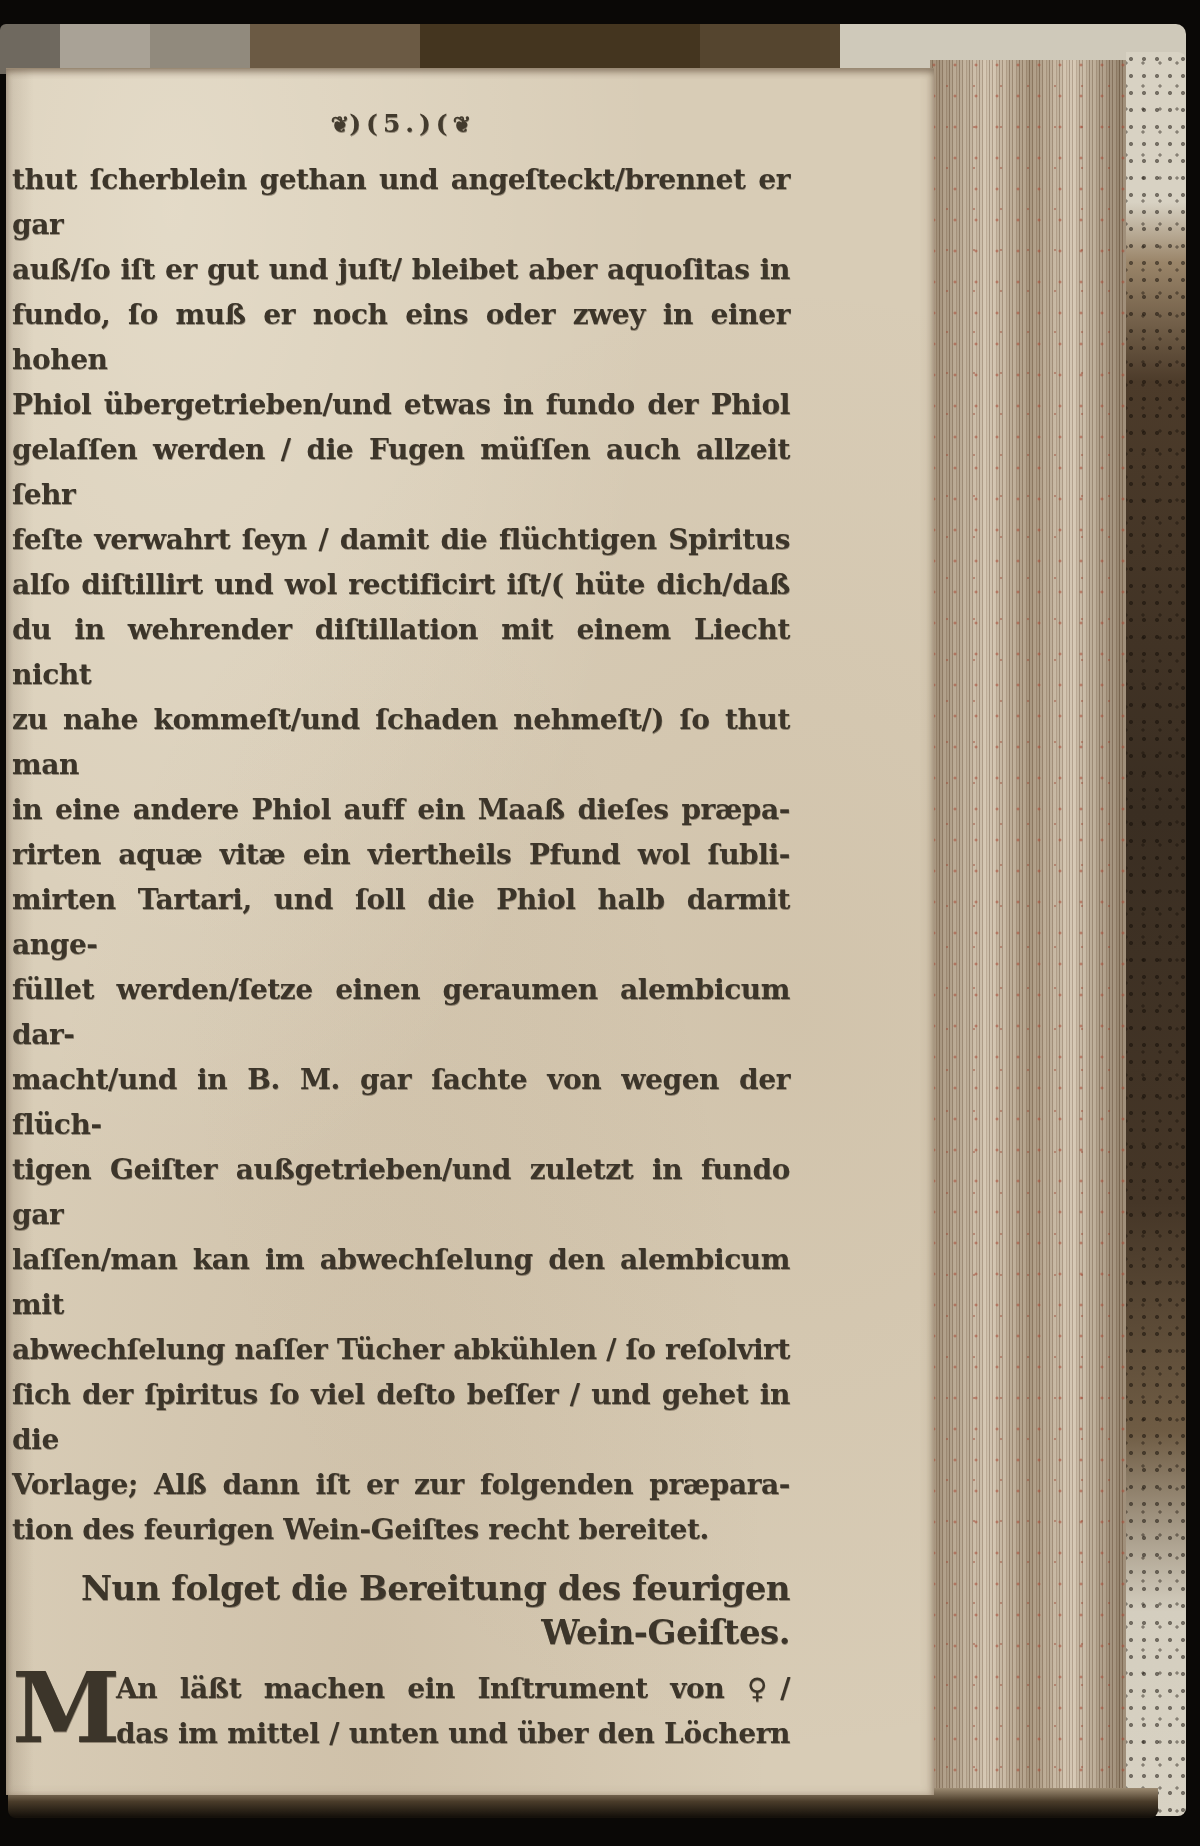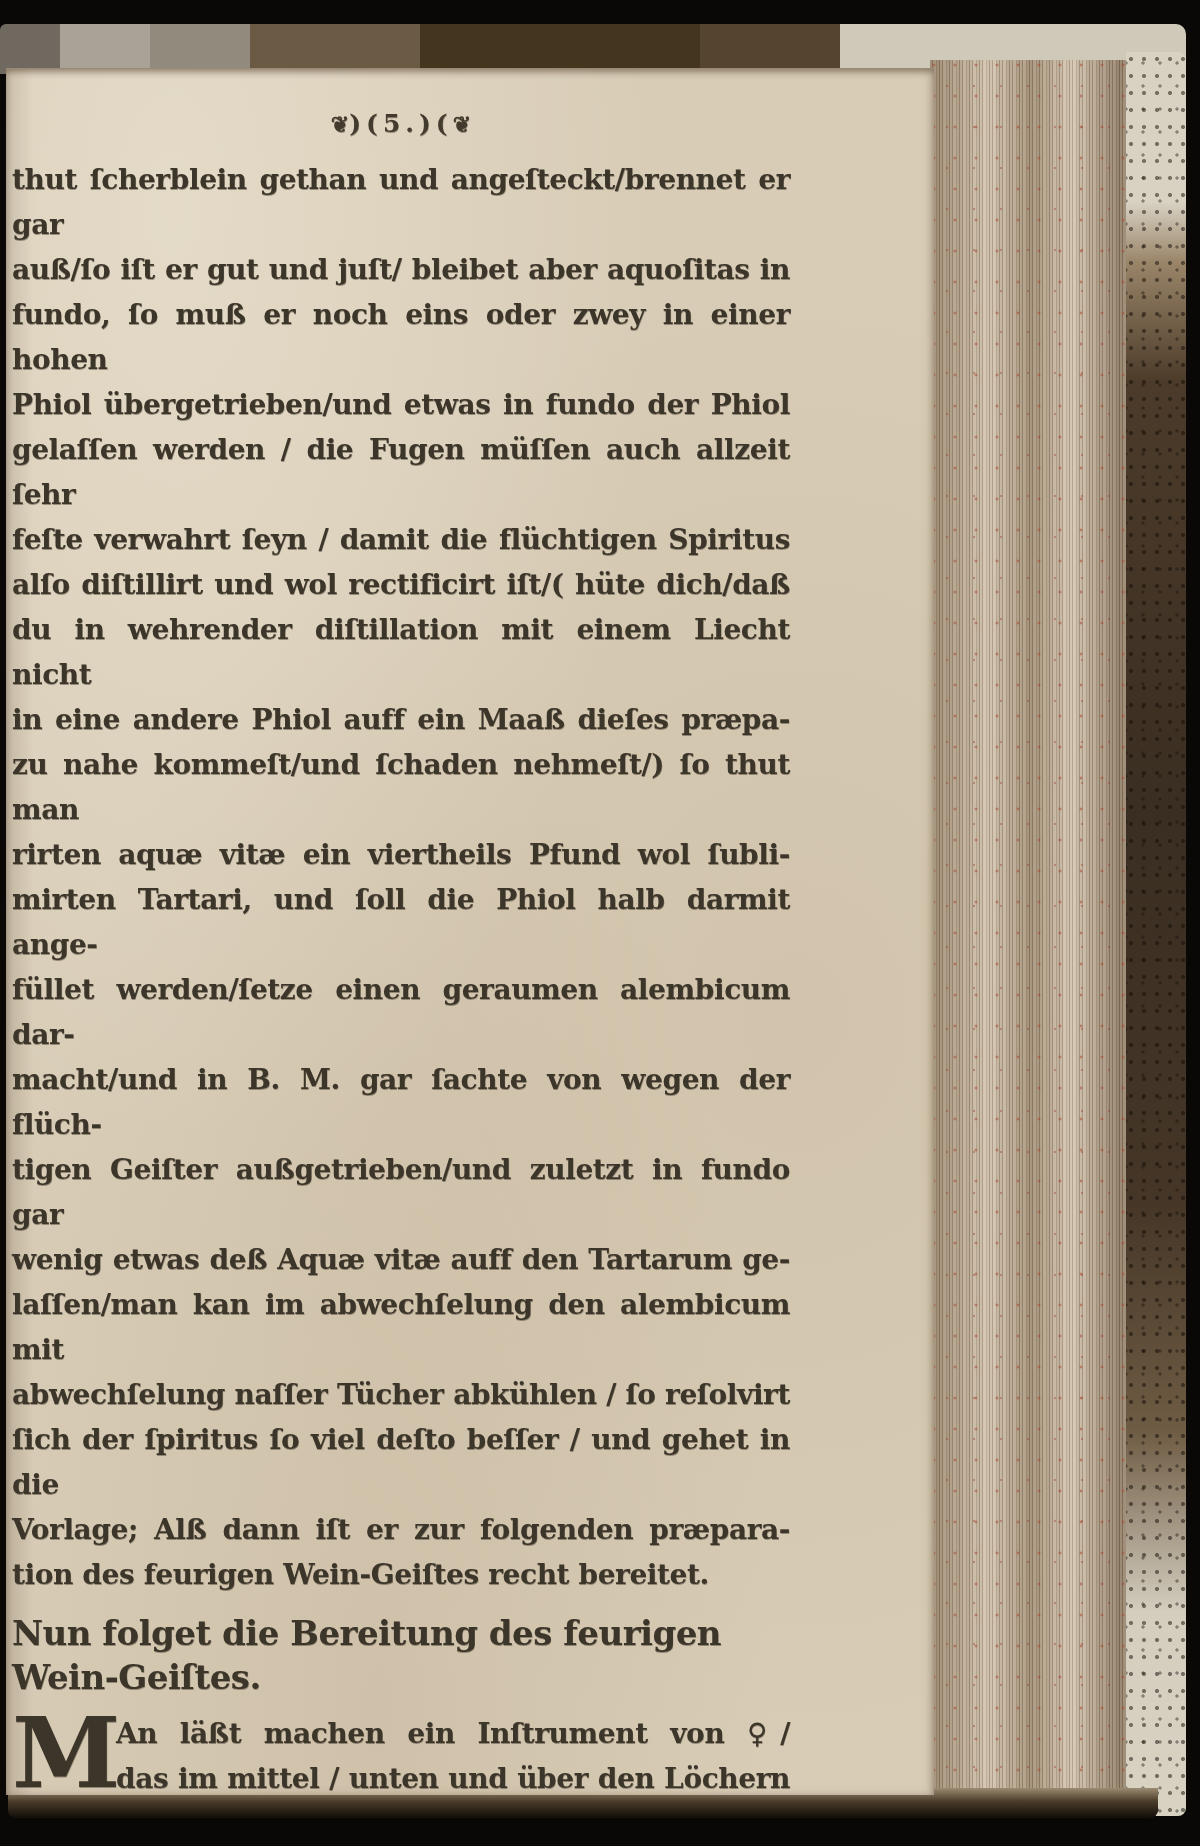--- a/index.html
+++ b/index.html
@@ -74,21 +74,21 @@
   }
   .ornament-row .orn{font-size:22px;letter-spacing:0;}
 
   .para{margin-top:14px;}
   .line{
     font-size:28px;font-weight:700;line-height:45px;
     letter-spacing:-0.4px;white-space:nowrap;
   }
   .line.j{white-space:normal;text-align:justify;text-align-last:justify;}
 
-  .heading{margin-top:14px;text-align:left;}
+  .heading{margin-top:14px;text-align:right;}
   .heading .hline{
     font-size:34px;font-weight:700;line-height:44px;letter-spacing:-0.5px;
   }
 
   .para2{margin-top:12px;}
   .dropcap{
     float:left;width:100px;height:86px;margin:2px 4px 0 0;
     font-size:98px;line-height:80px;font-weight:700;color:#3c352a;
   }
 </style>
@@ -111,28 +111,27 @@
 
       <div class="para">
         <div class="line j">thut ſcherblein gethan und angeſteckt/brennet er gar</div>
         <div class="line j">auß/ſo iſt er gut und juſt/ bleibet aber aquoſitas in</div>
         <div class="line j">fundo, ſo muß er noch eins oder zwey in einer hohen</div>
         <div class="line j">Phiol übergetrieben/und etwas in fundo der Phiol</div>
         <div class="line j">gelaſſen werden / die Fugen müſſen auch allzeit ſehr</div>
         <div class="line j">feſte verwahrt ſeyn / damit die flüchtigen Spiritus</div>
         <div class="line j">alſo diſtillirt und wol rectificirt iſt/( hüte dich/daß</div>
         <div class="line j">du in wehrender diſtillation mit einem Liecht nicht</div>
+        <div class="line j">zu nahe kommeſt/und ſchaden nehmeſt/) ſo thut man</div>
         <div class="line j">in eine andere Phiol auff ein Maaß dieſes præpa-</div>
-        <div class="line j">zu nahe kommeſt/und ſchaden nehmeſt/) ſo thut man</div>
         <div class="line j">rirten aquæ vitæ ein viertheils Pfund wol ſubli-</div>
         <div class="line j">mirten Tartari, und ſoll die Phiol halb darmit ange-</div>
         <div class="line j">füllet werden/ſetze einen geraumen alembicum dar-</div>
         <div class="line j">macht/und in B. M. gar ſachte von wegen der flüch-</div>
         <div class="line j">tigen Geiſter außgetrieben/und zuletzt in fundo gar</div>
-        <div class="line j">wenig etwas deß Aquæ vitæ auff den Tartarum ge-</div>
         <div class="line j">laſſen/man kan im abwechſelung den alembicum mit</div>
         <div class="line j">abwechſelung naſſer Tücher abkühlen / ſo reſolvirt</div>
         <div class="line j">ſich der ſpiritus ſo viel deſto beſſer / und gehet in die</div>
         <div class="line j">Vorlage;  Alß dann iſt er zur folgenden præpara-</div>
         <div class="line">tion des feurigen Wein-Geiſtes recht bereitet.</div>
       </div>
 
       <div class="heading">
         <div class="hline">Nun folget die Bereitung des feurigen</div>
         <div class="hline">Wein-Geiſtes.</div>

